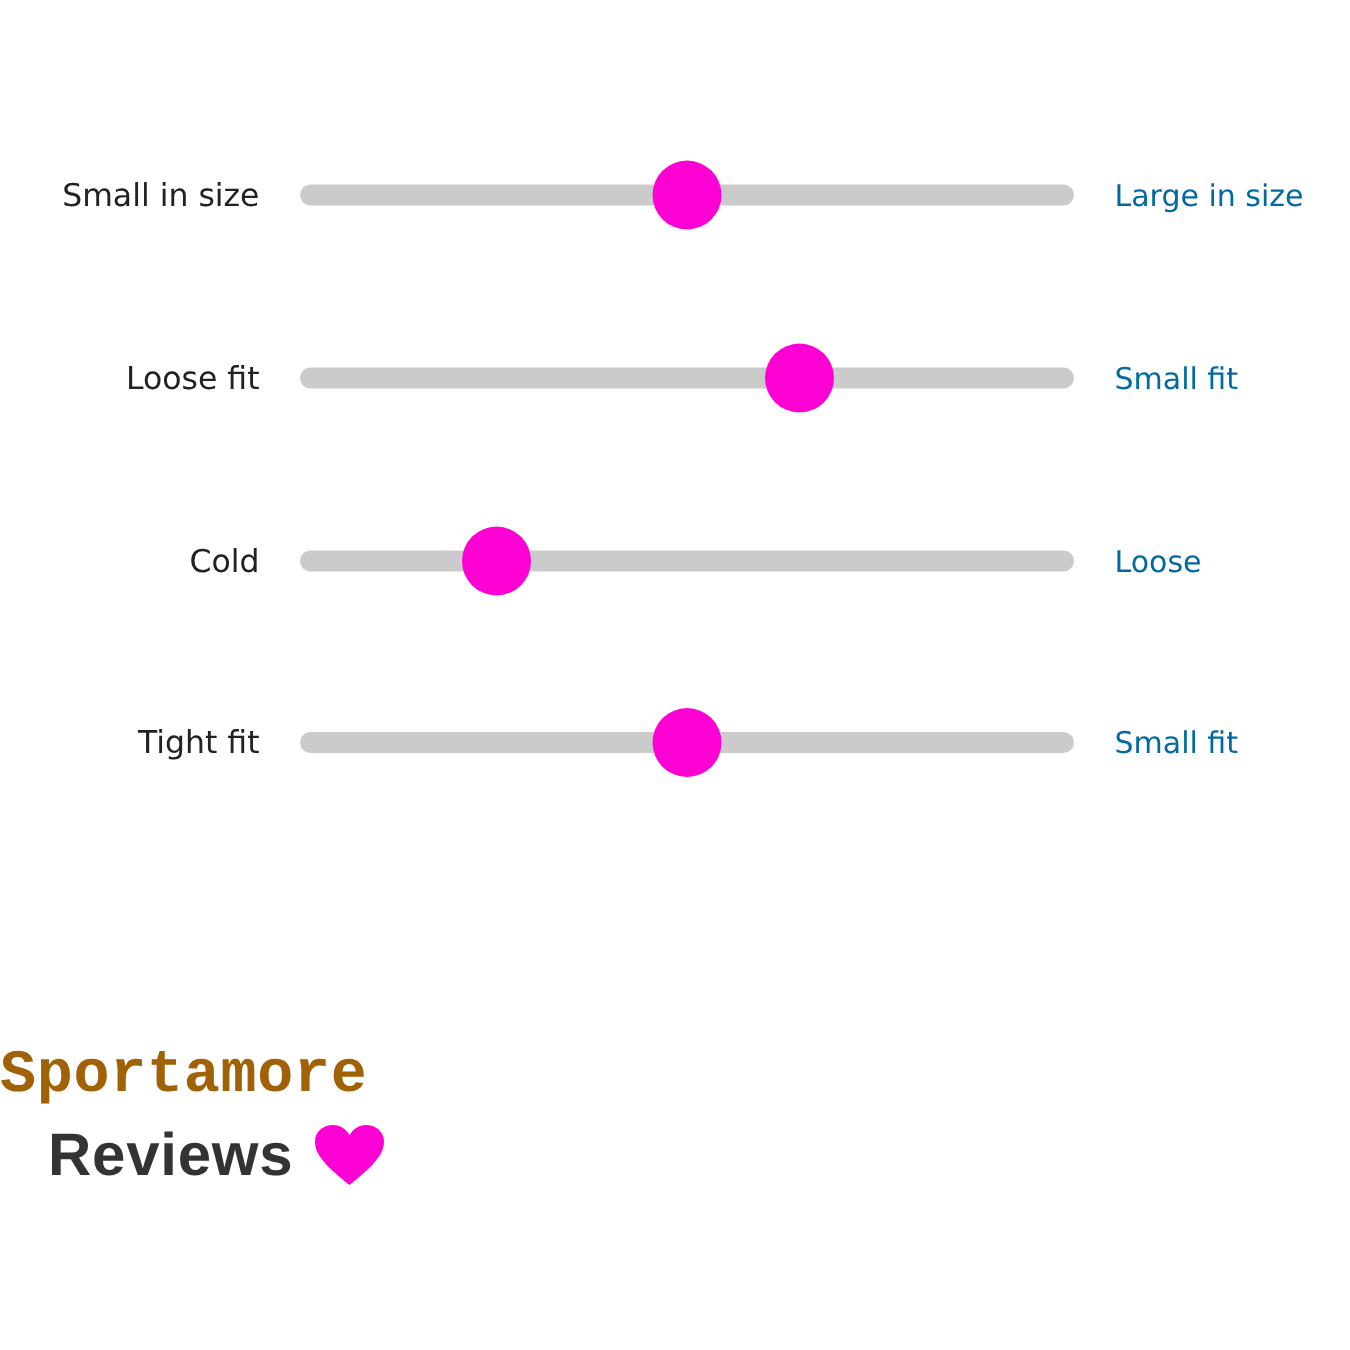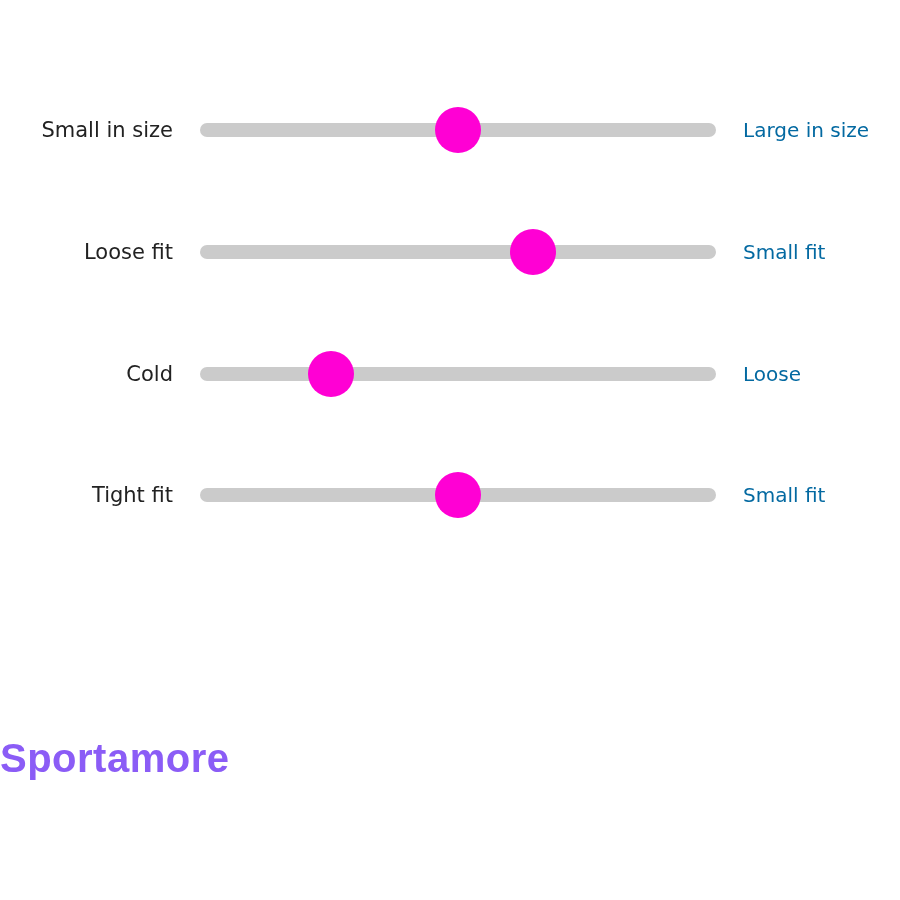--- a/index.html
+++ b/index.html
@@ -8,22 +8,22 @@
   .row { position: absolute; left: 0; width: 900px; height: 50px; }
   .label-left { position: absolute; right: 727px; top: 50%; transform: translateY(-50%);
                 font-size: 21px; white-space: nowrap; color: #222; }
   .label-right { position: absolute; left: 743px; top: 50%; transform: translateY(-50%);
                  font-size: 20px; white-space: nowrap; color: #0369a1; }
   .track { position: absolute; left: 200px; width: 516px; height: 14px; top: 50%;
            transform: translateY(-50%); background: #cbcbcb; border-radius: 7px; }
   .knob { position: absolute; width: 46px; height: 46px; border-radius: 50%;
           background: #ff00d4; top: 50%; transform: translate(-50%, -50%); }
   .brand { position: absolute; left: 0; top: 692px; }
-  .brand-line1 { font-family: Liberation Sans, sans-serif; font-weight: bold;
-                 font-size: 40px; color: #8b5cf6; letter-spacing: 0.5px; line-height: 52px; margin-top: 40px; }
+  .brand-line1 { font-family: Liberation Mono, monospace; font-weight: bold;
+                 font-size: 40px; color: #a16207; letter-spacing: 0.5px; line-height: 52px; }
   .brand-line2 { font-family: "Liberation Sans", sans-serif; font-weight: bold;
                  font-size: 40px; color: #333; letter-spacing: 0.5px; line-height: 52px;
                  padding-left: 32px; display: flex; align-items: center; }
   .heart { display: inline-block; margin-left: 12px; width: 50px; height: 44px; }
 </style>
 </head>
 <body>
 
 <div class="row" style="top:105px;">
   <span class="label-left">Small in size</span>
@@ -52,13 +52,21 @@
 <div class="row" style="top:470px;">
   <span class="label-left">Tight fit</span>
   <div class="track">
     <div class="knob" style="left: 50%; background: rgb(255, 0, 212);"></div>
   </div>
   <span class="label-right">Small fit</span>
 </div>
 
 <div class="brand">
   <div class="brand-line1">Sportamore</div>
+  <div class="brand-line2">
+    <span>Reviews</span>
+    <span class="heart">
+      <svg width="50" height="44" viewBox="0 0 50 44">
+        <path d="M25 42 C10 30 2 22 2 13 C2 6 8 2 14 2 C19 2 23 5 25 9 C27 5 31 2 36 2 C42 2 48 6 48 13 C48 22 40 30 25 42 Z" fill="#ff00d4"></path>
+      </svg>
+    </span>
+  </div>
 </div>
 
 </body></html>

